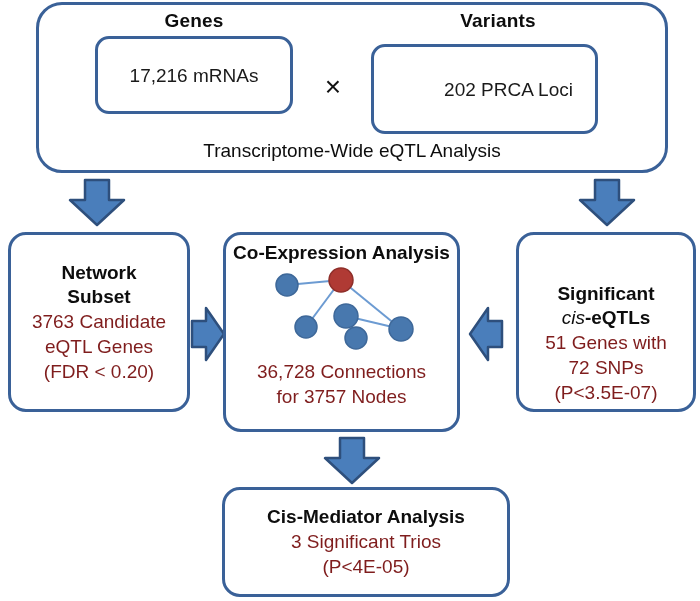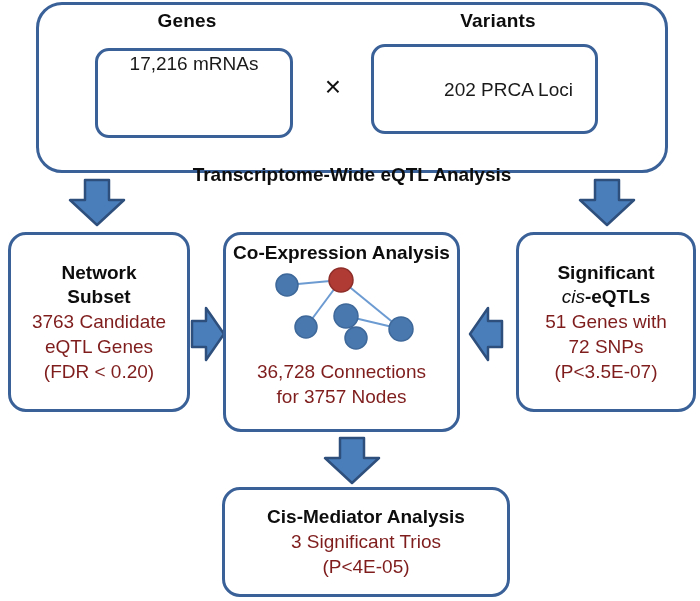--- a/index.html
+++ b/index.html
@@ -51,29 +51,29 @@
     justify-content: flex-start;
   }
 
   .top-col-label {
     position: absolute;
     font-weight: bold;
     font-size: 19px;
     letter-spacing: 0.2px;
     color: #0d0d0d;
   }
-  #genes-label { left: 88px; top: 10px; width: 198px; text-align: center; }
+  #genes-label { left: 95px; top: 10px; width: 198px; text-align: center; }
   #variants-label { left: 398px; top: 10px; width: 200px; text-align: center; }
 
   #genes-box {
     left: 95px;
-    top: 48px;
+    top: 36px;
     width: 198px;
-    height: 90px;
-    justify-content: flex-start;
+    height: 78px;
+    justify-content: center;
   }
   #variants-box {
     left: 371px;
     top: 44px;
     width: 227px;
     height: 90px;
     justify-content: center;
     padding-left: 48px;
   }
 
@@ -95,24 +95,23 @@
     color: #111;
     font-family: "Liberation Sans", sans-serif;
   }
 
   #twa-caption {
     position: absolute;
     left: 36px;
     top: 140px;
     width: 632px;
     text-align: center;
-    font-weight: bold;
+    font-weight: normal;
     font-size: 19px;
     color: #0d0d0d;
-    margin-top: 24px;
   }
 
   
   #network-subset-box {
     left: 8px;
     top: 232px;
     width: 182px;
     height: 180px;
     justify-content: center;
     padding: 4px 2px;
@@ -123,21 +122,21 @@
     width: 237px;
     height: 200px;
     justify-content: flex-start;
     padding-top: 6px;
   }
   #cis-eqtl-box {
     left: 516px;
     top: 232px;
     width: 180px;
     height: 180px;
-    justify-content: center;
+    justify-content: flex-end;
     padding: 4px 2px;
   }
   #cis-mediator-box {
     left: 222px;
     top: 487px;
     width: 288px;
     height: 110px;
     justify-content: center;
     padding: 2px;
   }

